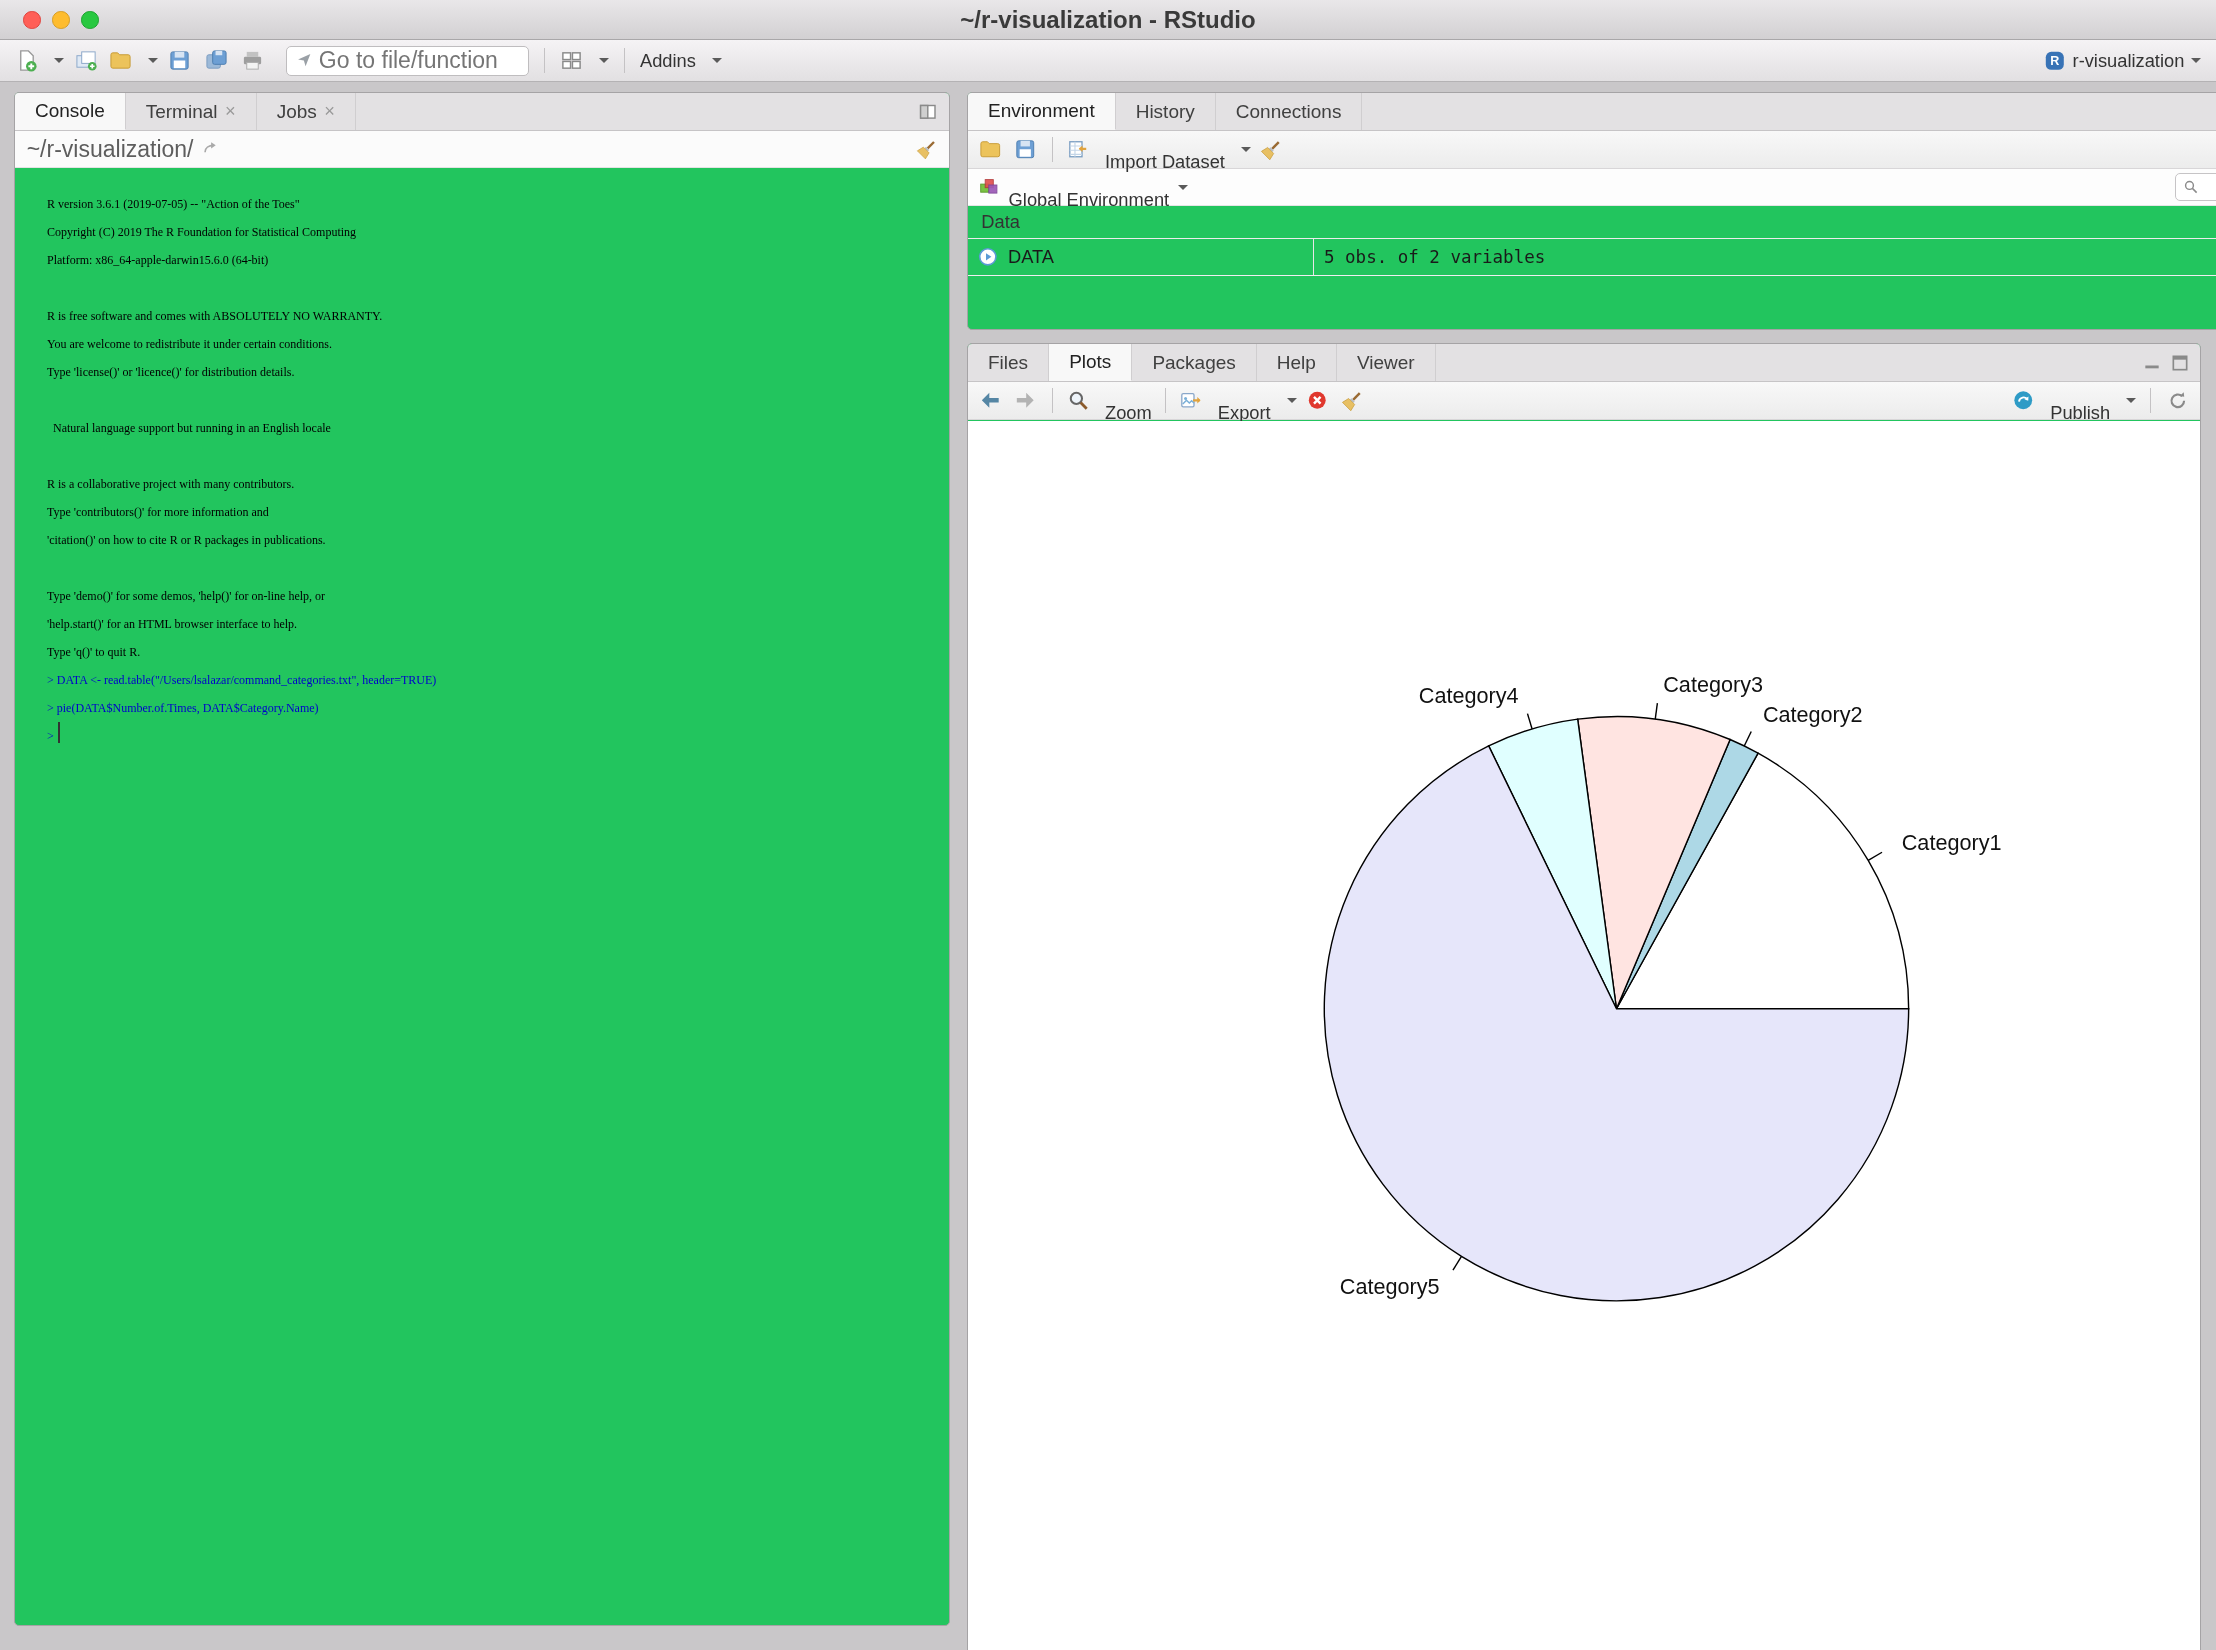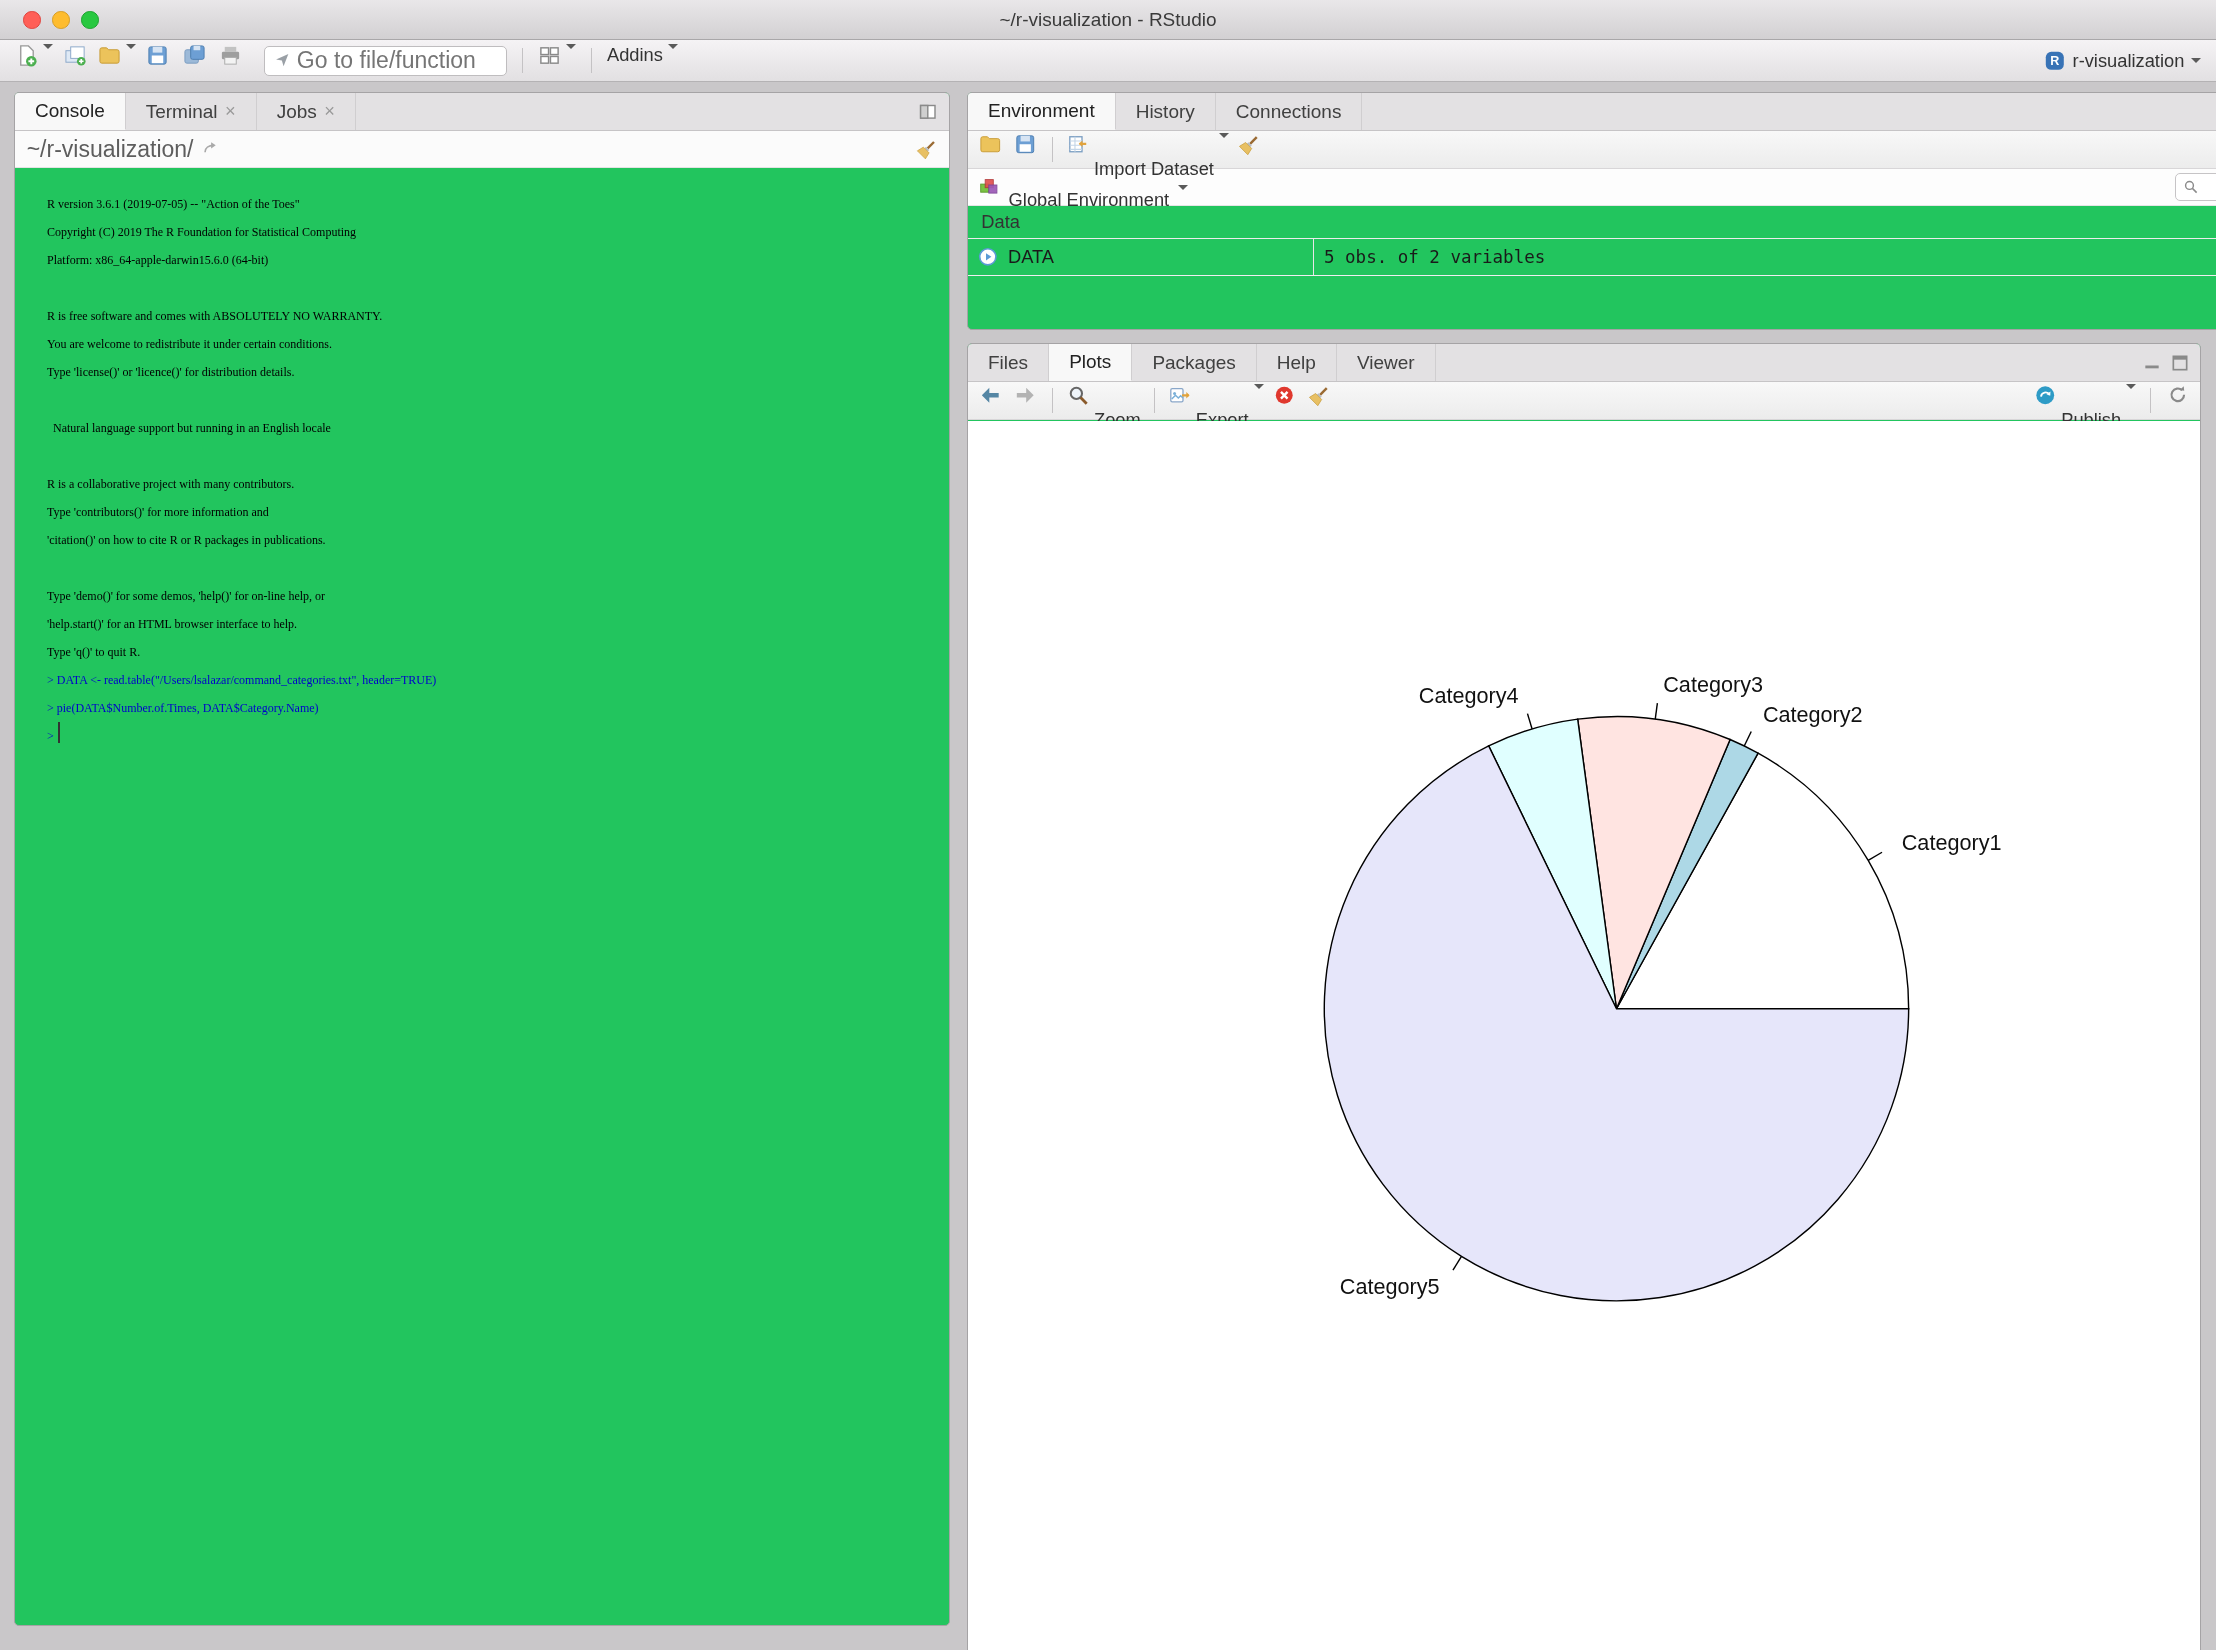--- a/index.html
+++ b/index.html
@@ -9,28 +9,28 @@
 
   
   .titlebar { position:absolute; top:0; left:0; right:0; height:40px;
     background:linear-gradient(#e9e7e9,#d2d0d2); border-bottom:0.8px solid #a9a7a9;
     display:flex; align-items:center; }
   .traffic { position:absolute; left:23px; top:0; height:40px; display:flex; align-items:center; gap:11.7px; }
   .tl { width:17.5px; height:17.5px; border-radius:50%; }
   .tl.red { background:#ff5f57; border:0.8px solid #e0443e; }
   .tl.yellow { background:#febc2e; border:0.8px solid #d89e24; }
   .tl.green { background:#28c840; border:0.8px solid #1da32f; }
-  .win-title { width:100%; text-align:center; font-size:19px; color:#3a3a3a; font-weight:normal; }
+  .win-title { width:100%; text-align:center; font-size:24px; color:#3a3a3a; font-weight:bold; }
 
   
   .main-toolbar { position:absolute; top:40px; left:0; right:0; height:42px;
     background:linear-gradient(#f5f3f5,#e2e0e2); border-bottom:0.8px solid #b4b2b4;
     display:flex; align-items:center; padding:0 15px; gap:8.3px; }
-  .icon-btn { display:inline-flex; justify-content:center;
-    height:33px; min-width:28px; border-radius:3.3px; cursor:default; gap:5px; }
+  .icon-btn { display:inline-flex; align-items:center; justify-content:center;
+    height:33px; min-width:28px; border-radius:3.3px; cursor:default; gap:16px; }
   .caret { width:0; height:0; border-left:5px solid transparent; border-right:5px solid transparent;
     border-top:5.8px solid #5a5a5a; display:inline-block; }
   .vsep { width:0.8px; height:25px; background:#c4c2c4; margin:0 6.7px; }
   .goto-box { display:flex; align-items:center; gap:6.7px; background:#fff;
     border:0.8px solid #bfbdbf; border-radius:5px; height:30px; width:243px; padding:0 8.3px; margin-left:11.7px; }
   .goto-box input { border:none; outline:none; font-size:23px; width:100%; color:#333;
     font-family:"Liberation Sans",sans-serif; background:transparent; }
   .tb-label { font-size:18.3px; color:#333; }
   .spacer { flex:1; }
   .proj-chooser { display:flex; align-items:center; gap:6.7px; }

